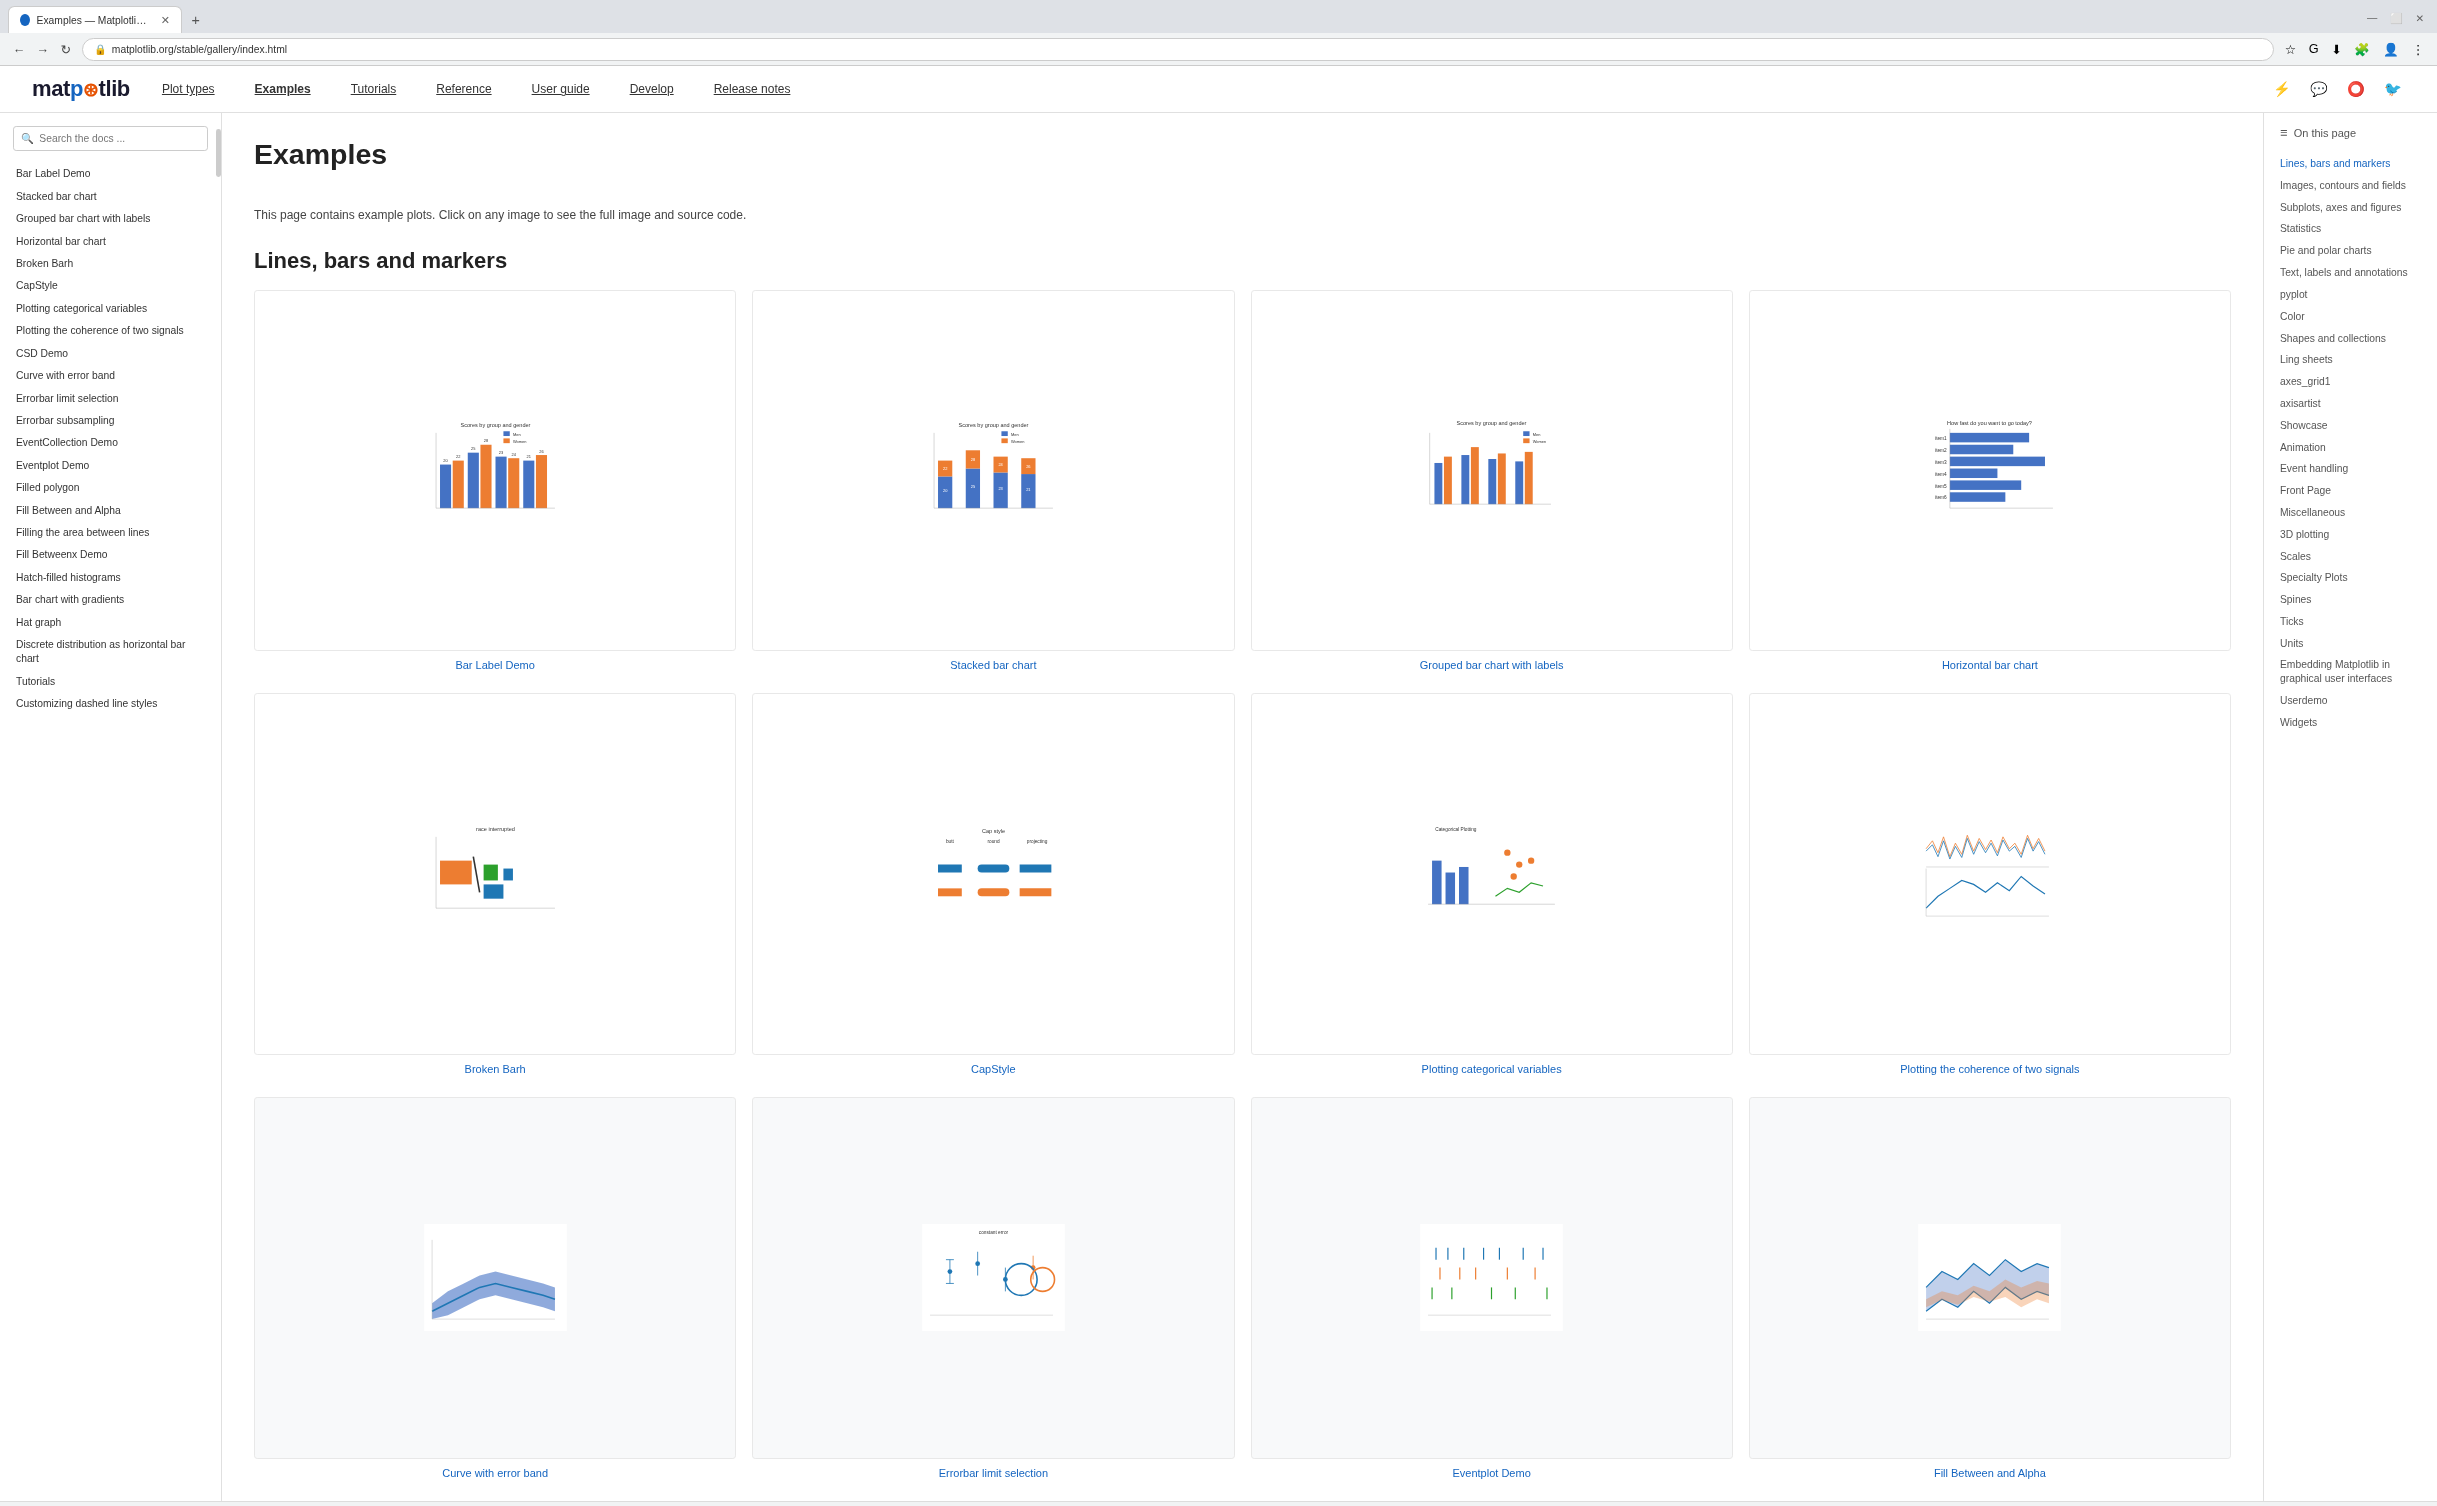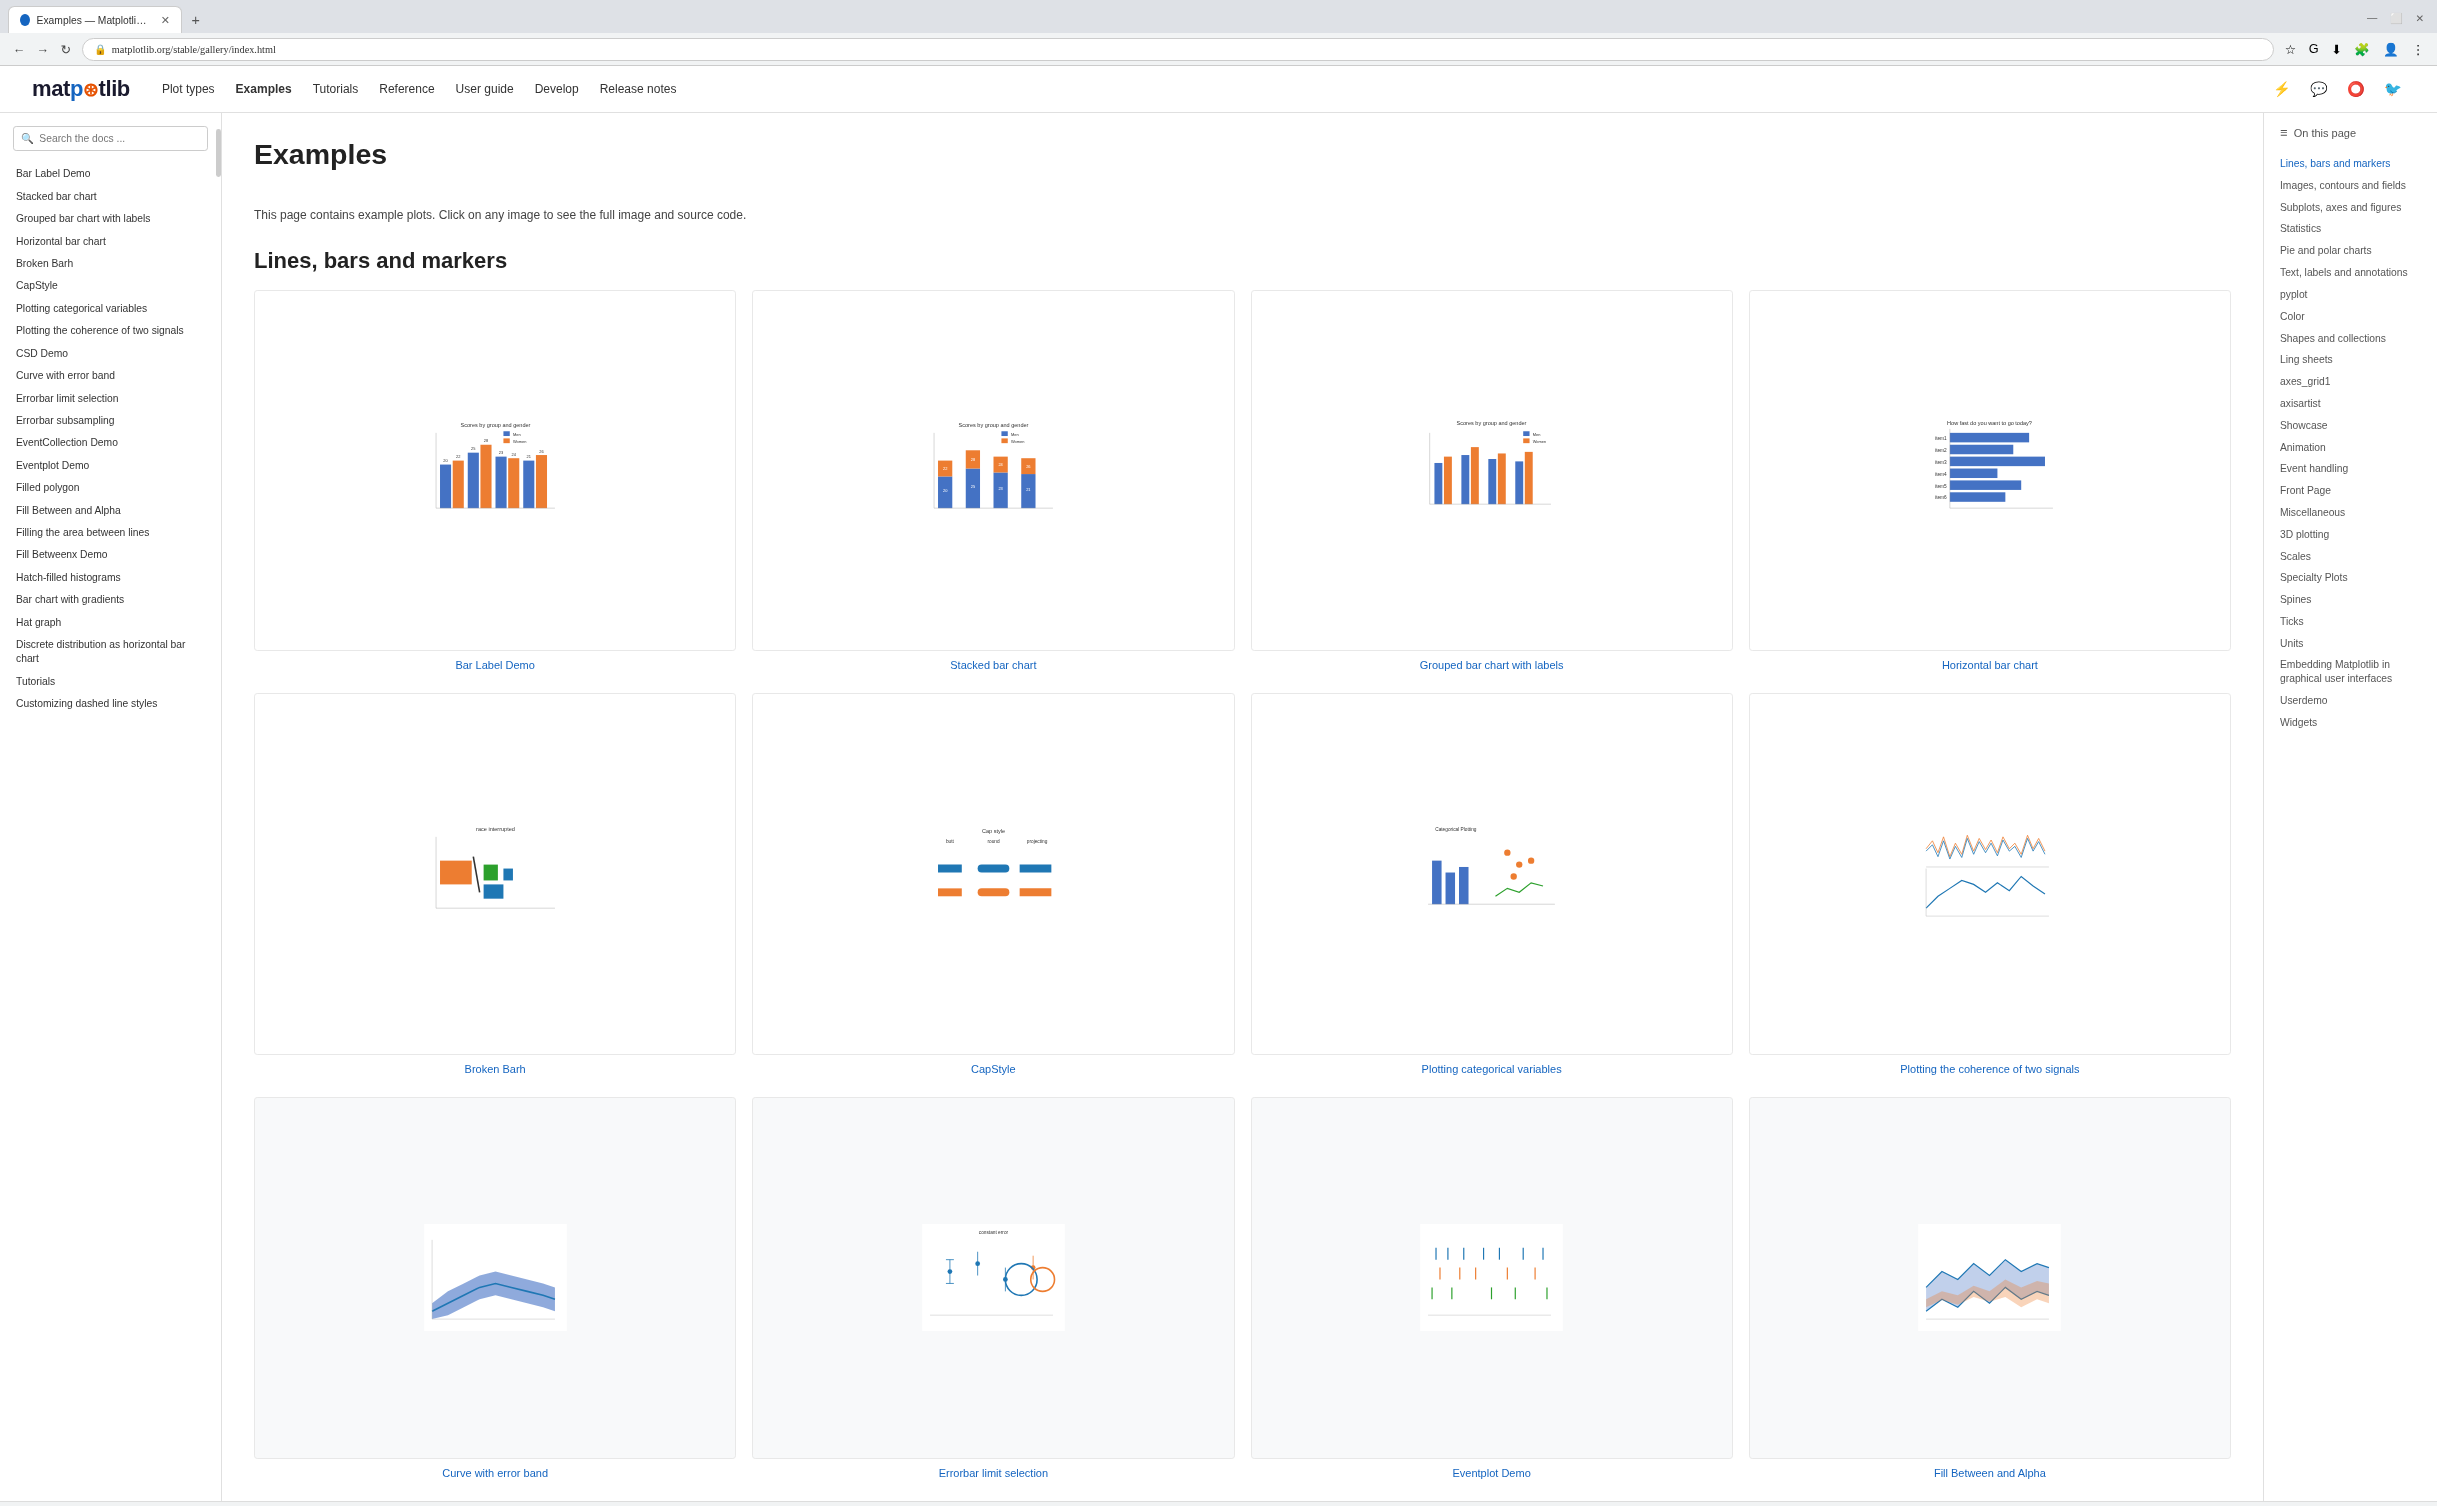--- a/index.html
+++ b/index.html
@@ -12,32 +12,32 @@
     .tab-favicon { width: 12.7px; height: 12.7px; background: #1565c0; border-radius: 50%; display: inline-block; }
     .tab-close { color: #666; font-size: 11px; cursor: pointer; margin-left: 4.8px; }
     .tab-new { background: none; border: none; font-size: 14.3px; color: #555; cursor: pointer; padding: 3.2px 6.3px; }
     .window-controls { margin-left: auto; display: flex; gap: 3.2px; padding-bottom: 3.2px; }
 
     .address-bar { display: flex; align-items: center; padding: 4.8px 9.5px; gap: 8px; background: #f1f3f4; }
     .nav-btns { display: flex; gap: 4.8px; }
     .nav-btn { background: none; border: none; font-size: 12.7px; cursor: pointer; color: #444; padding: 3.2px; border-radius: 50%; }
     .url-bar { flex: 1; display: flex; align-items: center; background: #fff; border: 0.8px solid #ccc; border-radius: 16px; padding: 4px 11px; gap: 4.8px; font-size: 10.3px; color: #333; }
     .url-lock { color: #555; font-size: 10.3px; }
-    .url-text { flex: 1; font-size: 10.3px; font-family: Liberation Serif, serif; }
+    .url-text { flex: 1; font-size: 10.3px; }
     .browser-actions { display: flex; gap: 6.3px; align-items: center; color: #555; font-size: 12.7px; }
     .browser-action-btn { background: none; border: none; cursor: pointer; font-size: 12.7px; padding: 3.2px; }
 
     
     .page-wrapper { display: flex; flex-direction: column; height: calc(100vh - 71px); }
 
     
     .site-header { display: flex; align-items: center; padding: 10px 32px; border-bottom: 0.8px solid #e0e0e0; gap: 32px; }
     .logo { display: flex; align-items: center; }
     .logo-text { font-size: 22px; font-weight: 700; color: #1a1a2e; letter-spacing: -0.4px; }
-    .nav-links { display: flex; gap: 21px; align-items: flex-end; }
+    .nav-links { display: flex; gap: 40px; align-items: flex-end; text-decoration: underline; }
     .nav-link { text-decoration: none; color: #333; font-size: 12px; }
     .header-icons { margin-left: auto; display: flex; gap: 12.7px; font-size: 16px; color: #444; }
 
     
     .main-layout { display: flex; flex: 1; overflow: hidden; }
 
     
     .sidebar { width: 222px; min-width: 222px; border-right: 0.8px solid #e0e0e0; overflow-y: auto; padding: 12.7px 0; position: relative; }
     .sidebar-search { margin: 0 12.7px 12.7px; }
     .search-box { display: flex; align-items: center; border: 0.8px solid #ccc; border-radius: 3.2px; padding: 4.8px 8px; gap: 4.8px; background: #fff; }

